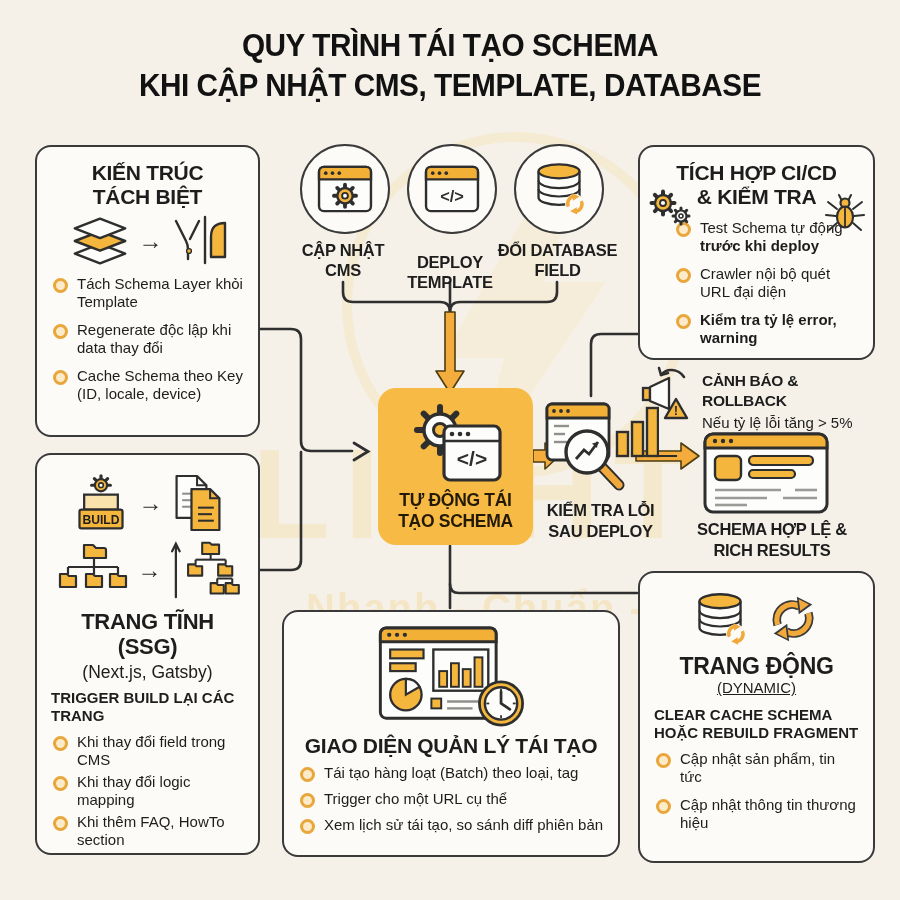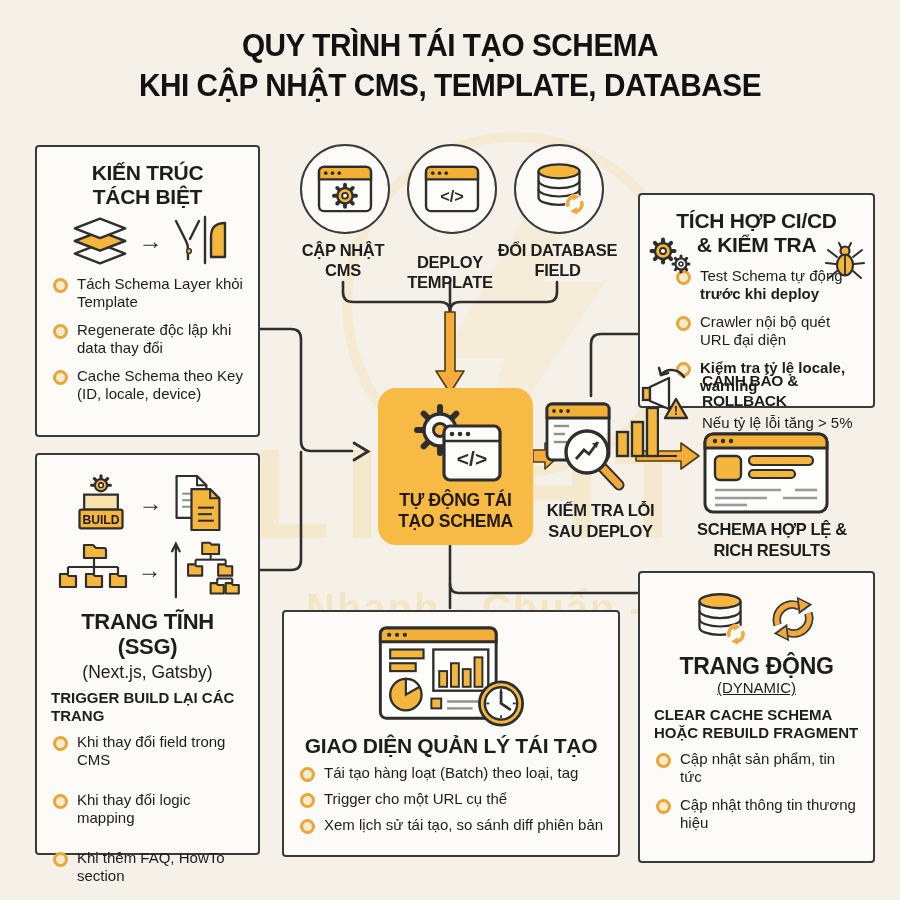--- a/index.html
+++ b/index.html
@@ -17,21 +17,21 @@
   
   .connectors{position:absolute;left:0;top:0;z-index:1;pointer-events:none;}
   
   .title{position:absolute;left:0;top:26px;width:900px;text-align:center;z-index:2;}
   .title div{
     font-size:31px;font-weight:bold;color:#121212;line-height:1.28;
     letter-spacing:-.5px;transform:scaleX(.96);
   }
   
   .box{
-    position:absolute;background:#FCFBF7;border:2px solid #3a3a3a;border-radius:4px;
+    position:absolute;background:#FCFBF7;border:2px solid #3a3a3a;border-radius:16px;
     box-sizing:border-box;padding:12px 14px;z-index:2;
   }
   .bx-title{font-weight:bold;font-size:21px;text-align:center;line-height:1.15;letter-spacing:-.3px;margin:2px 0 4px;}
   .bx-sub{font-weight:bold;font-size:15px;line-height:1.2;margin:6px 0 8px;}
   .iconrow{display:flex;align-items:center;justify-content:center;gap:8px;margin:6px 0;}
   .flow-arrow-glyph{font-size:24px;font-weight:bold;color:#2e2e2e;line-height:1;}
   .bullets{list-style:none;margin:8px 0 0;padding:0 0 0 2px;display:flex;flex-direction:column;gap:10px;}
   .bullets li{display:flex;gap:9px;font-size:15px;line-height:1.2;}
   .dot{flex:0 0 auto;width:9px;height:9px;border-radius:50%;border:3px solid #E9A63A;background:#FBEBCB;margin-top:3px;}
   .bold{font-weight:bold;text-align:center;}
@@ -185,21 +185,21 @@
   </div>
   <div class="trig-label" style="left:390px;top:252px;width:120px;">
     <div>DEPLOY</div>
       <div>TEMPLATE</div>
   </div>
   <div class="trig-label" style="left:490px;top:240px;width:135px;">
     <div>ĐỔI DATABASE</div>
       <div>FIELD</div>
   </div>
 
-  <section class="box" style="left:638px;top:145px;width:237px;height:215px;margin-top:48px;">
+  <section class="box" style="left:638px;top:145px;width:237px;height:215px;">
     <div style="position:relative;">
       <svg style="position:absolute;left:-6px;top:26px;" width="46" height="42" viewBox="0 0 46 42">
         <g stroke="#2e2e2e" stroke-width="4" stroke-linecap="round">
           <path d="M23 16 H26.5"></path>
             <path d="M7 16 H3.5"></path>
             <path d="M15 8 V4.5"></path>
             <path d="M15 24 V27.5"></path>
           <path d="M20.7 10.3 L23.1 7.9"></path>
             <path d="M9.3 10.3 L6.9 7.9"></path>
             <path d="M20.7 21.7 L23.1 24.1"></path>
@@ -244,21 +244,21 @@
       <li>
           <span class="dot"></span>
           <span><span>Test Schema tự động </span><span class="bold">trước khi deploy</span></span>
         </li>
       <li>
           <span class="dot"></span>
           <span><span>Crawler nội bộ quét URL đại diện</span><span class="bold"></span></span>
         </li>
       <li>
           <span class="dot"></span>
-          <span><span></span><span class="bold">Kiểm tra tỷ lệ locale, warning</span></span>
+          <span><span></span><span class="bold">Kiểm tra tỷ lệ error, warning</span></span>
         </li>
     </ul>
   </section>
 
   <div class="center-box">
     <svg width="96" height="84" viewBox="0 0 96 84">
       <g stroke="#2e2e2e" stroke-width="6" stroke-linecap="round">
         <path d="M48 30 H55"></path>
           <path d="M16 30 H9"></path>
           <path d="M32 14 V7"></path>
@@ -414,21 +414,21 @@
           <path d="M19 27 h7 l2 2 h6 v10 h-15 z"></path>
             <path d="M51 27 h7 l2 2 h6 v10 h-15 z"></path>
           <path d="M43 47 h6 l2 2 h6 v9 h-14 z"></path>
             <path d="M59 47 h6 l2 2 h6 v9 h-14 z"></path>
         </g>
       </svg>
     </div>
     <div class="bx-title" style="font-size:22px;margin-top:8px;">TRANG TĨNH (SSG)</div>
     <div class="tc" style="font-size:17.5px;margin-top:-2px;">(Next.js, Gatsby)</div>
     <div class="bx-sub">TRIGGER BUILD LẠI CÁC TRANG</div>
-    <ul class="bullets" style="margin-top:0;gap:22px;">
+    <ul class="bullets" style="margin-top:0;gap:4px;">
       <li>
           <span class="dot"></span>
           <span>Khi thay đổi field trong CMS</span>
         </li>
       <li>
           <span class="dot"></span>
           <span>Khi thay đổi logic mapping</span>
         </li>
       <li>
           <span class="dot"></span>

